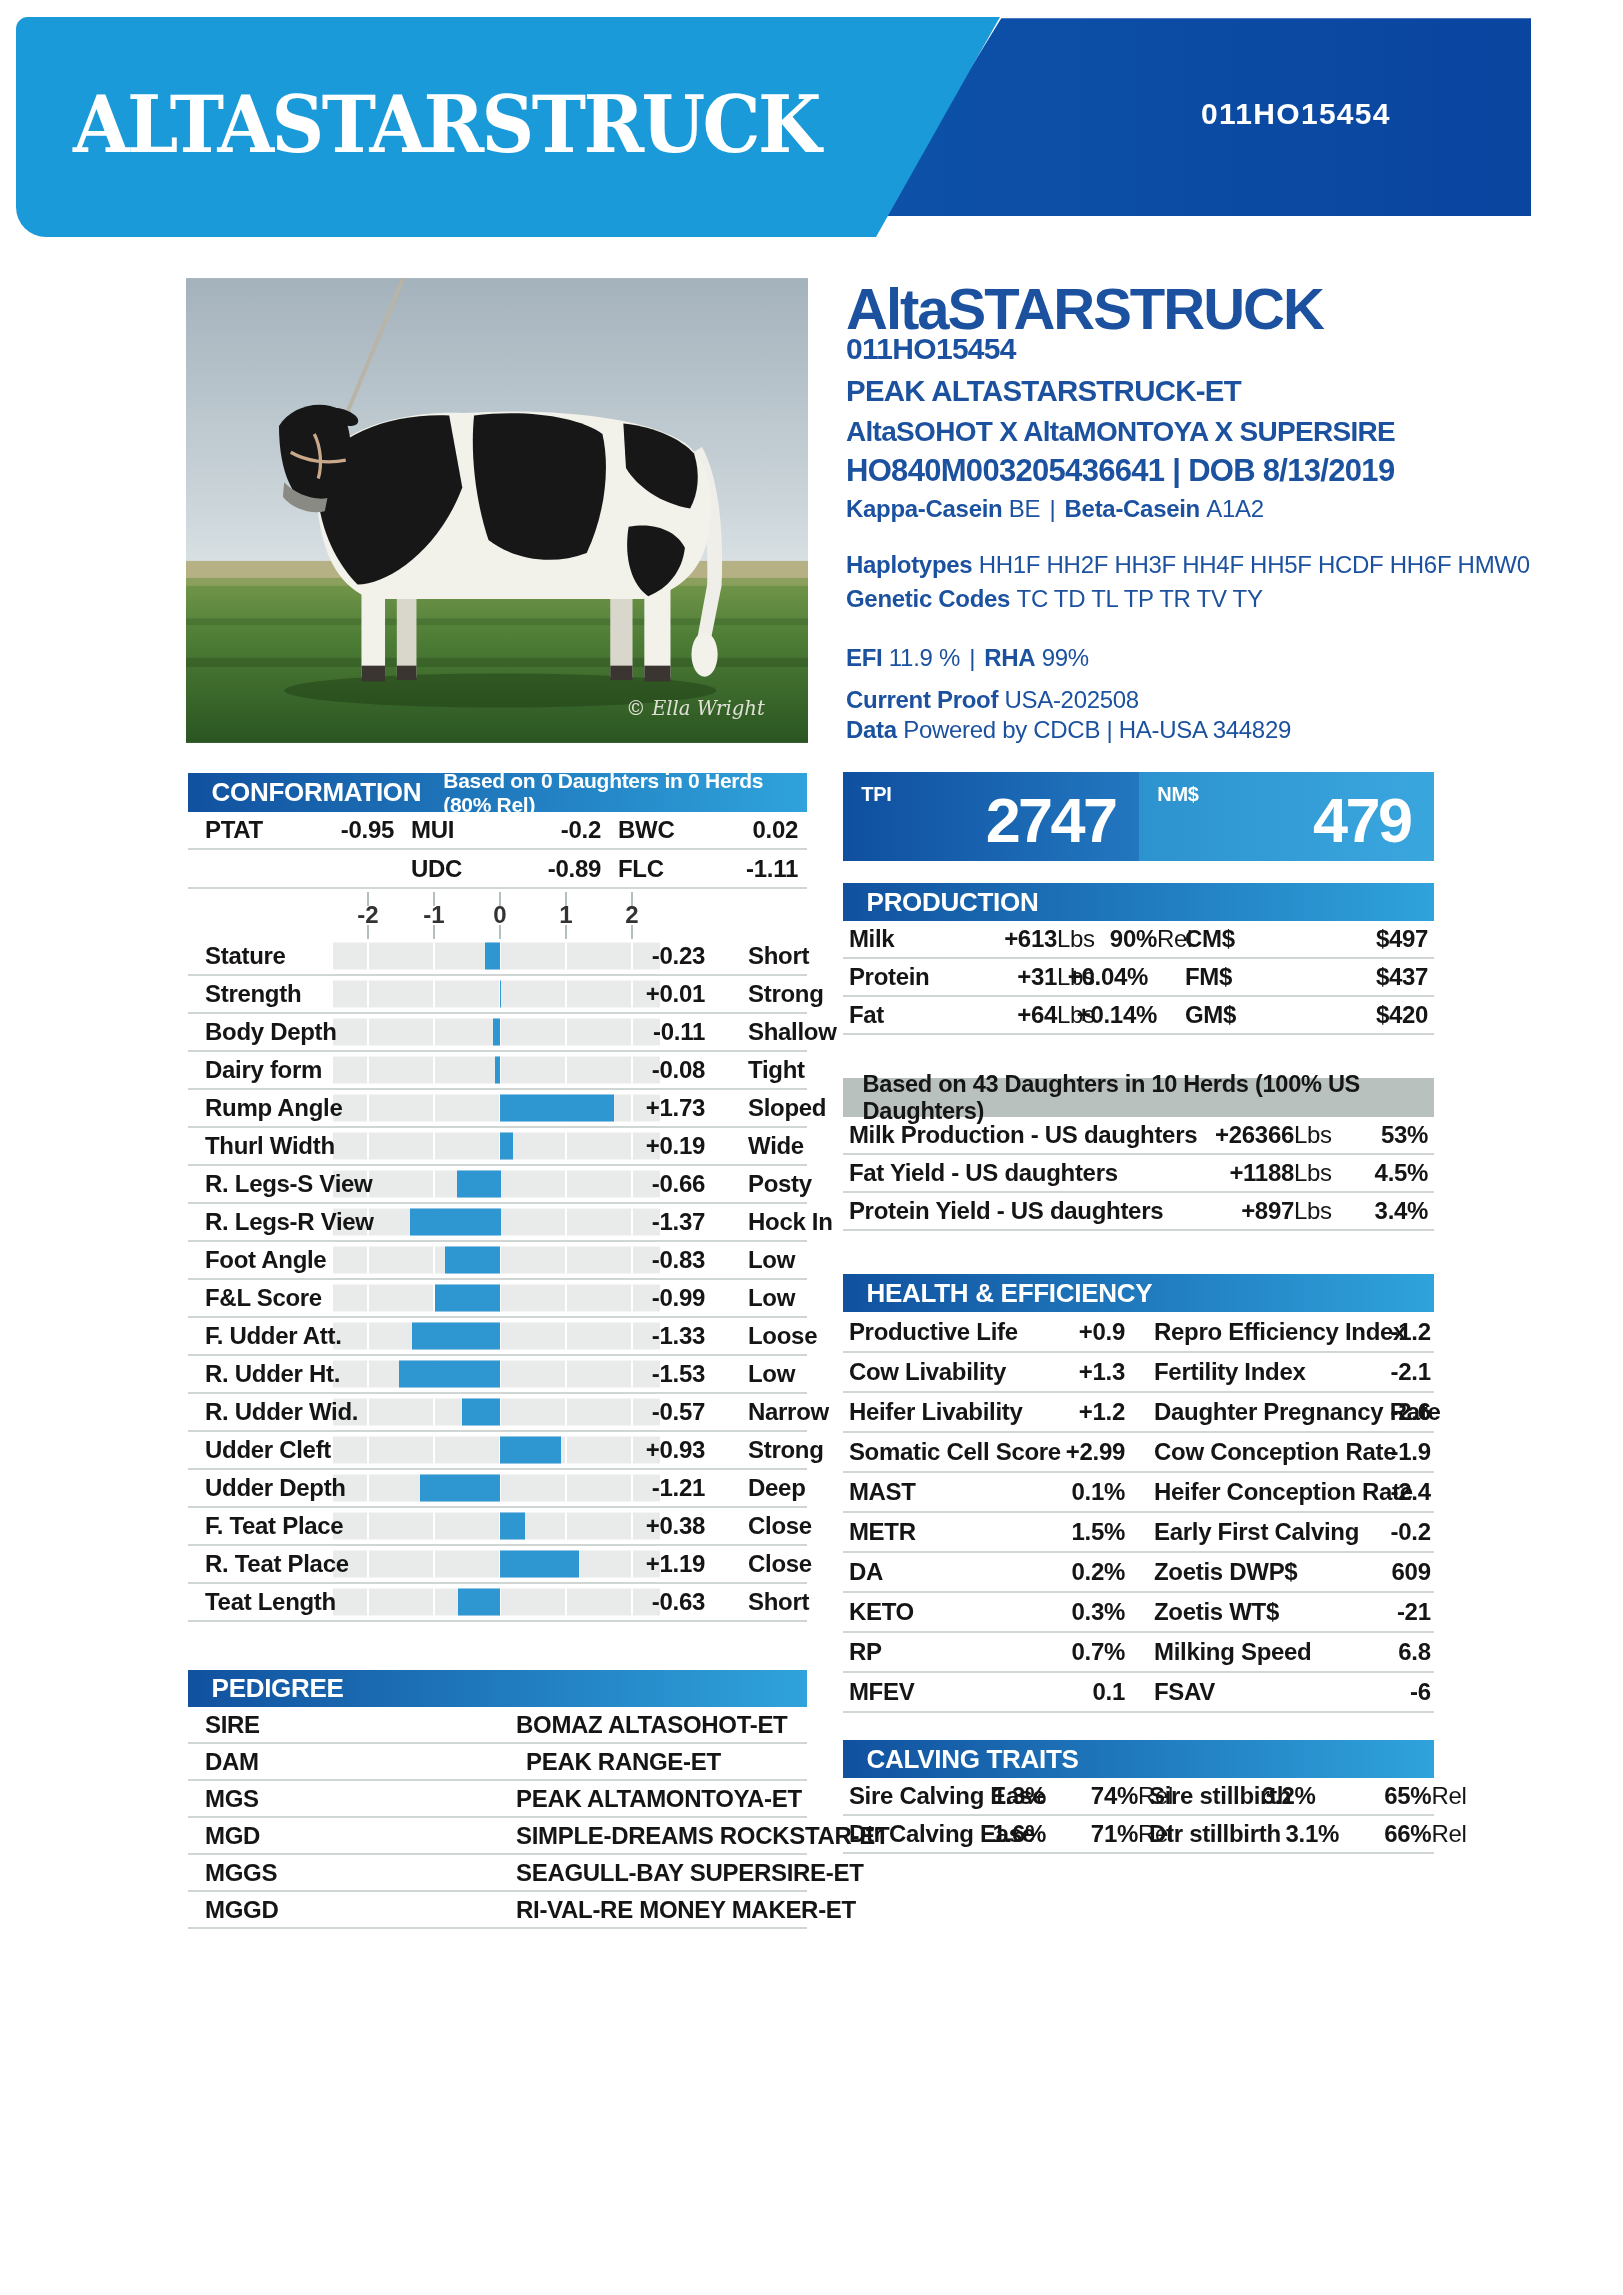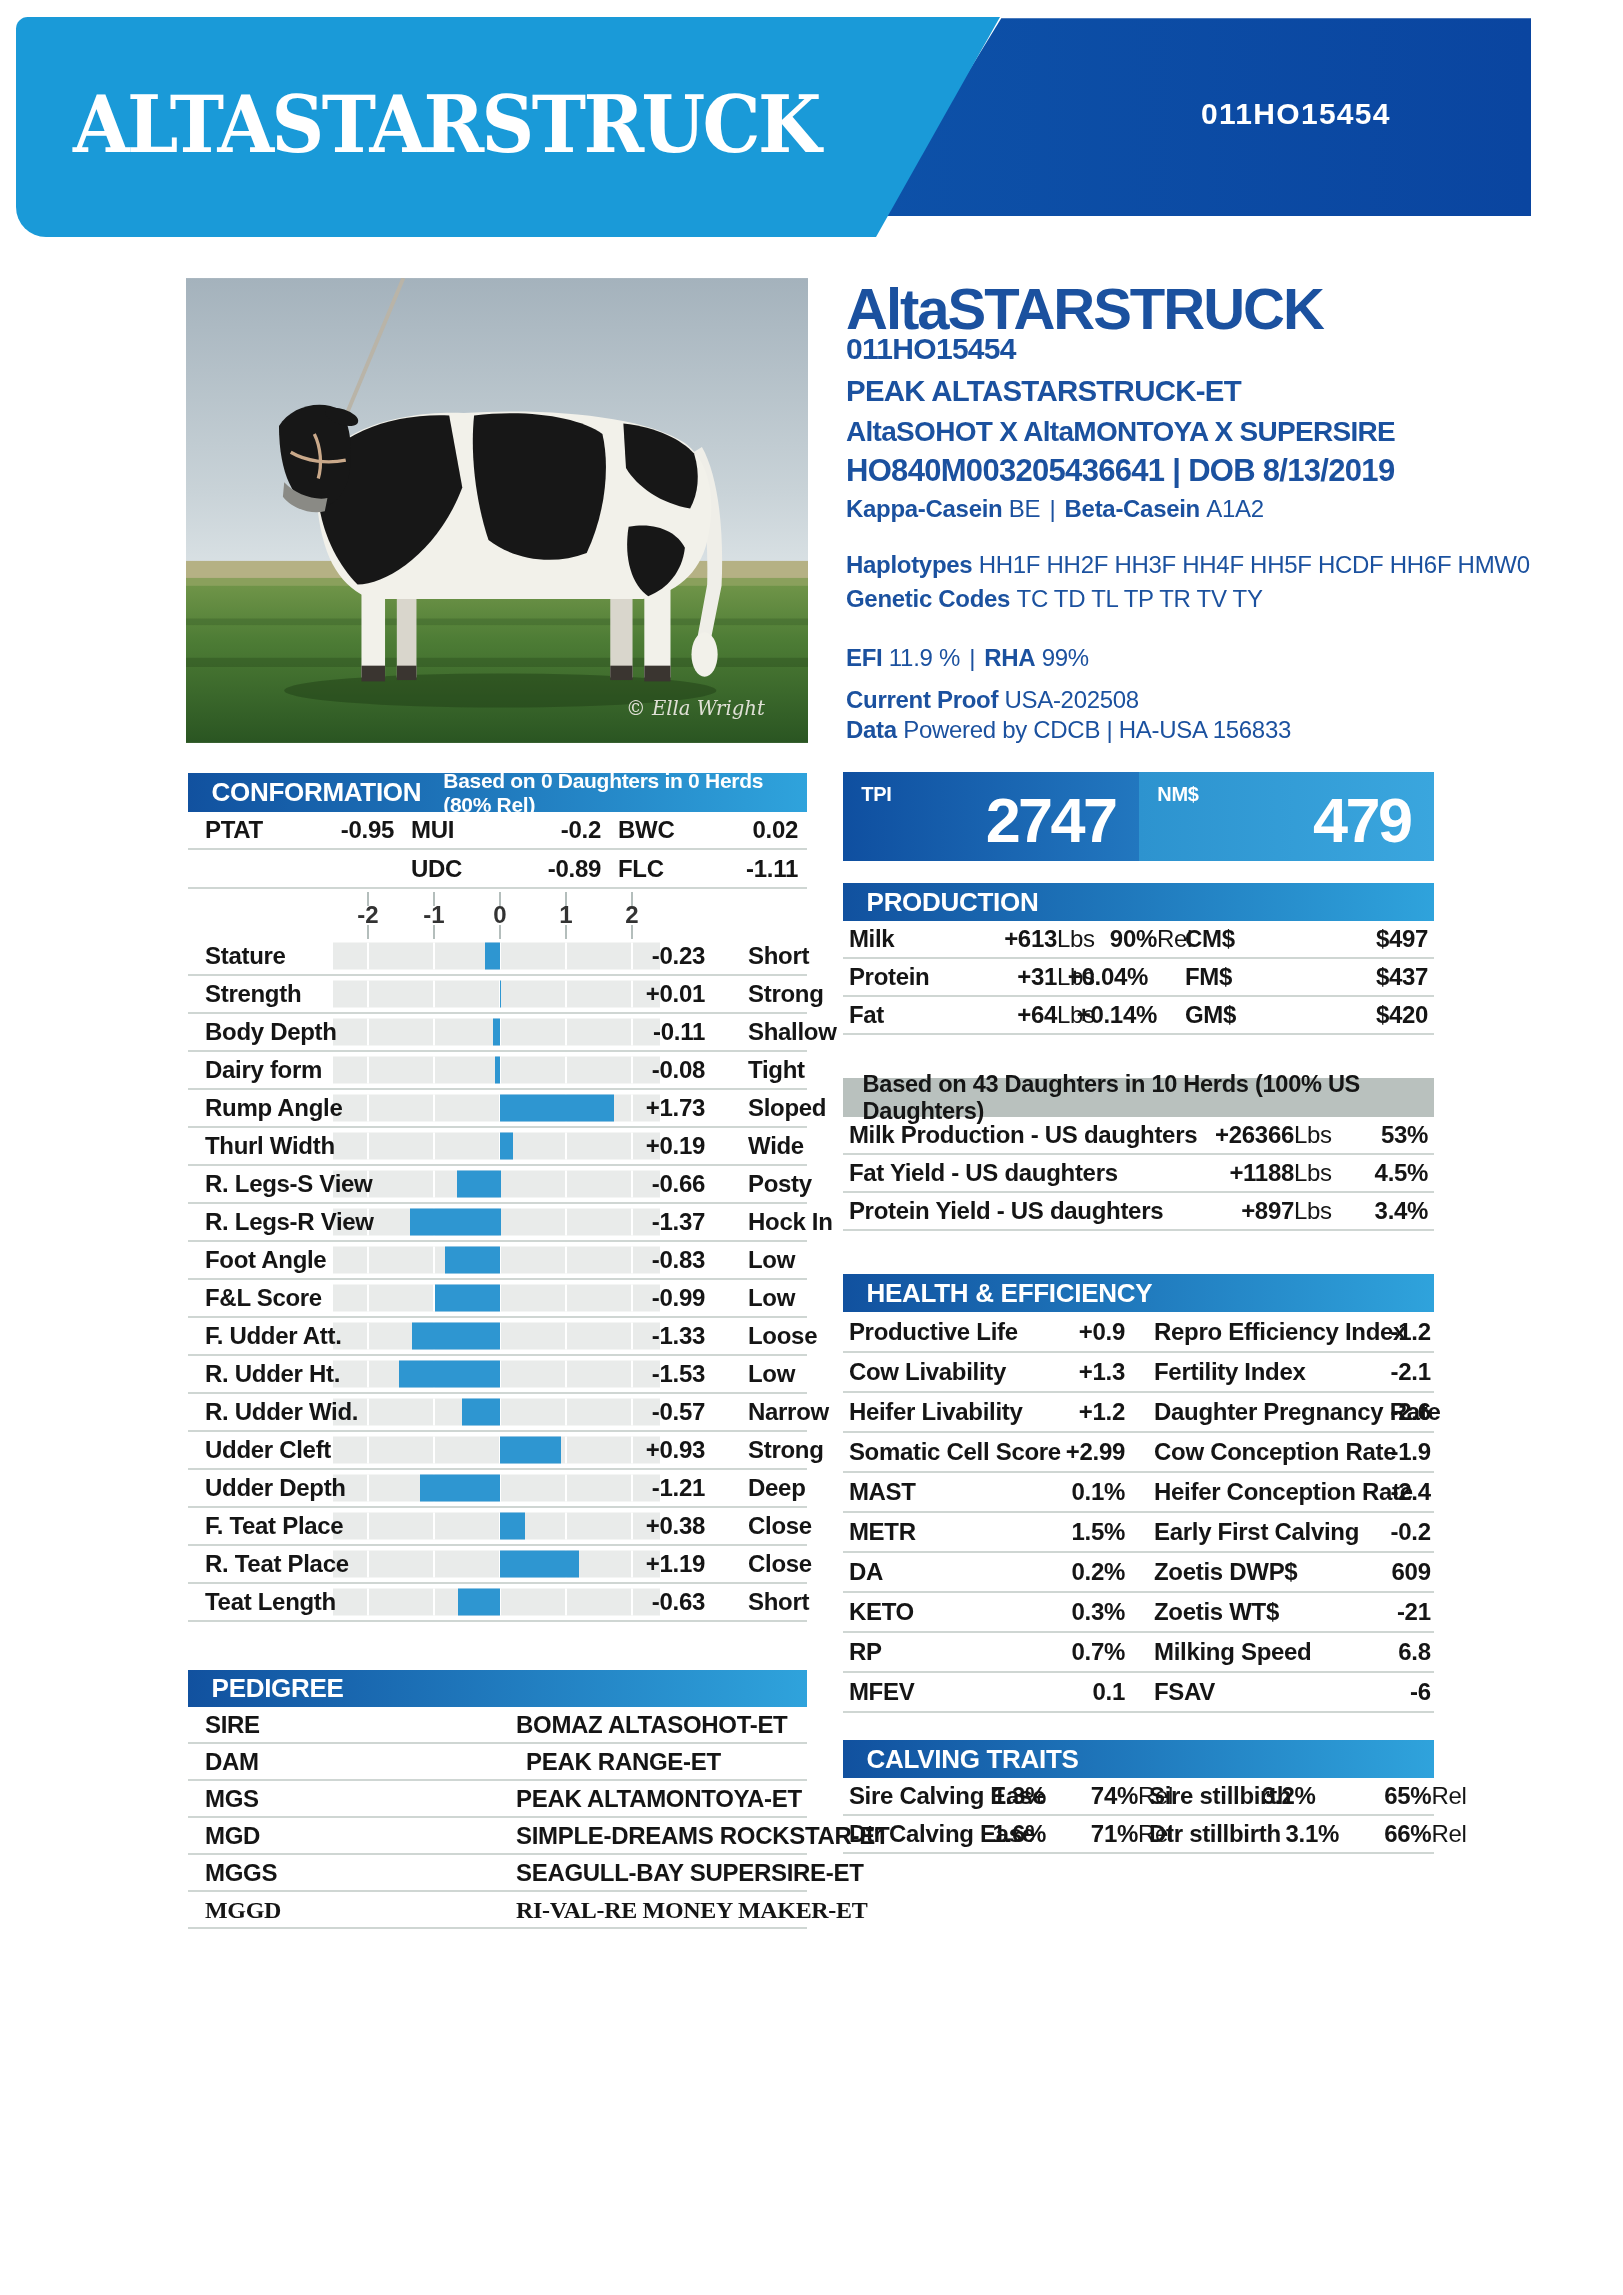--- a/index.html
+++ b/index.html
@@ -163,21 +163,21 @@
   <div class="id-line" style="top:585px;">
     <span class="lbl">Genetic Codes</span>&nbsp;<span class="val">TC TD TL TP TR TV TY</span>
   </div>
   <div class="id-line" style="top:644px;">
     <span class="lbl">EFI</span>&nbsp;<span class="val">11.9 %</span><span class="pipe">|</span><span class="lbl">RHA</span>&nbsp;<span class="val">99%</span>
   </div>
   <div class="id-line" style="top:686px;">
     <span class="lbl">Current Proof</span>&nbsp;<span class="val">USA-202508</span>
   </div>
   <div class="id-line" style="top:716px;">
-    <span class="lbl">Data</span>&nbsp;<span class="val">Powered by CDCB | HA-USA 156833</span>
+    <span class="lbl">Data</span>&nbsp;<span class="val">Powered by CDCB | HA-USA 344829</span>
   </div>
 
   <div class="score-box tpi">
     <span class="s-lbl">TPI</span>
     <span class="s-val">2747</span>
   </div>
   <div class="score-box nms">
     <span class="s-lbl">NM$</span>
     <span class="s-val">479</span>
   </div>
@@ -493,20 +493,20 @@
         <span class="b" style="left:328px;">PEAK ALTAMONTOYA-ET</span>
       </div>
       <div class="row" style="height: 37px;">
         <span class="b" style="left:17px;">MGD</span>
         <span class="b" style="left:328px;">SIMPLE-DREAMS ROCKSTAR-ET</span>
       </div>
       <div class="row" style="height: 37px;">
         <span class="b" style="left:17px;">MGGS</span>
         <span class="b" style="left:328px;">SEAGULL-BAY SUPERSIRE-ET</span>
       </div>
-      <div class="row" style="height: 37px; font-family: Liberation Serif, serif;">
+      <div class="row" style="height: 37px;">
         <span class="b" style="left:17px;">MGGD</span>
         <span class="b" style="left:328px;">RI-VAL-RE MONEY MAKER-ET</span>
       </div>
     </div>
 
 </div>
 
 
 </body></html>

